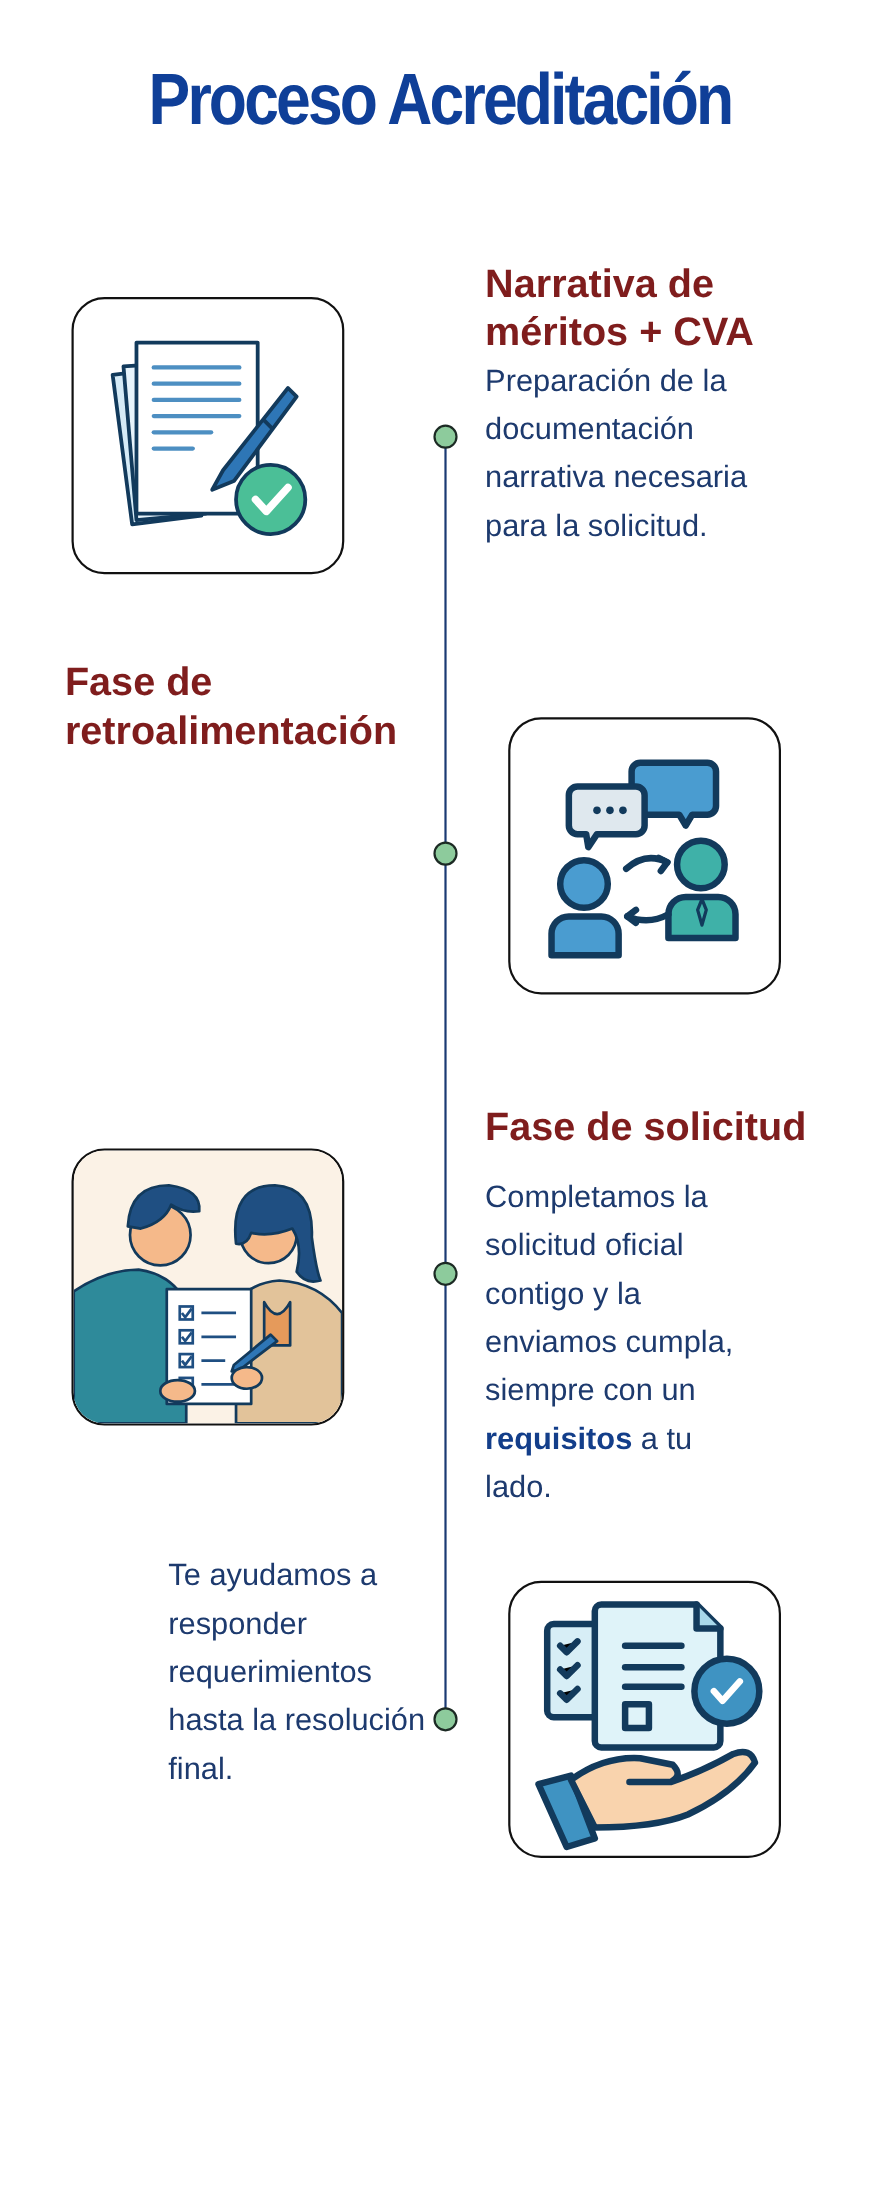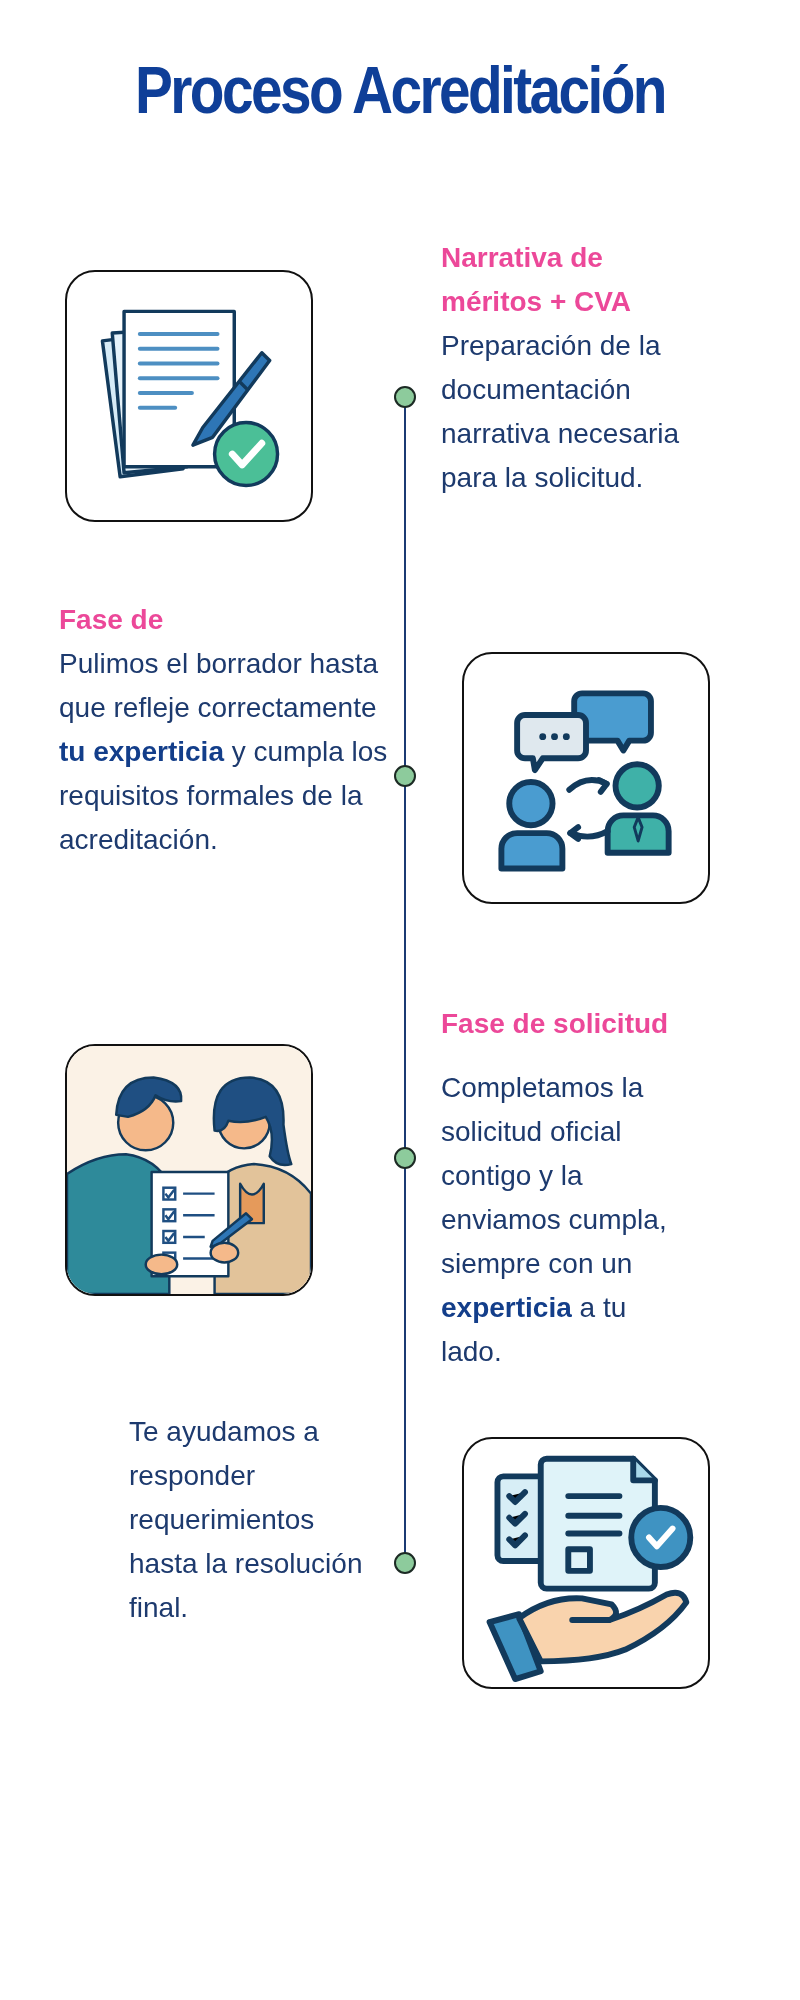--- a/index.html
+++ b/index.html
@@ -3,21 +3,21 @@
 <meta charset="utf-8">
 <style>
   html, body { margin:0; padding:0; background:#ffffff; }
   body { width:800px; height:2000px; position:relative; overflow:hidden; font-family:"Liberation Sans", sans-serif; color:#1b3a73; }
   .title { position:absolute; left:0; top:52px; width:800px; text-align:center; font-family:"Liberation Sans", sans-serif; font-weight:bold; font-size:66px; color:#0f3f98; letter-spacing:-3px; transform:scaleX(0.86); transform-origin:center; }
   .line { position:absolute; left:404px; width:2px; background:#1b3a73; }
   .dot { position:absolute; width:22px; height:22px; border-radius:50%; background:#8dcb9c; border:2px solid #1c2a24; box-sizing:border-box; left:394px; }
   .card { position:absolute; width:248px; height:252px; border:2px solid #111; border-radius:30px; box-sizing:border-box; background:#fff; overflow:hidden; }
   .card svg { width:100%; height:100%; display:block; }
   .block { position:absolute; }
-  .block h2 { margin:0; font-size:28px; font-weight:bold; line-height:44px; color:#ec4899; }
+  .block h2 { margin:0; font-size:36px; font-weight:bold; line-height:44px; color:#7f1d1d; }
   .block p { margin:0; font-size:28px; line-height:44px; color:#1d3a6e; }
   .block p b { color:#133e8a; }
 </style>
 </head>
 <body>
 
 <div class="title">Proceso Acreditación</div>
 
 <div class="line" style="top:397px; height:1166px;"></div>
 <div class="dot" style="top:386px;"></div>
@@ -52,26 +52,22 @@
   <h2>
     <span>Narrativa de</span><br>
     <span>méritos + CVA</span>
   </h2>
   <p style="margin-top:0; width:260px;">Preparación de la documentación narrativa necesaria para la solicitud.</p>
 </div>
 
 <div class="block" style="left:59px; top:598px; width:340px;">
   <h2>
     <span>Fase de</span><br>
+    <span>retroalimentación</span>
   </h2>
-  <p style="width:335px;">
-    <span>Pulimos el borrador hasta que refleje correctamente</span>
-    <b>tu experticia</b>
-    <span>y cumpla los requisitos formales de la acreditación.</span>
-  </p>
 </div>
 <div class="card" style="left:462px; top:652px;">
   <svg viewBox="0 0 248 252">
     <g stroke="#123a5c" stroke-width="6" stroke-linejoin="round" stroke-linecap="round">
       <path d="M120 40 h62 a8 8 0 0 1 8 8 v32 a8 8 0 0 1 -8 8 h-14 l-6 10 l-6 -10 h-36 a8 8 0 0 1 -8 -8 v-32 a8 8 0 0 1 8 -8 Z" fill="#4a9cd0"></path>
       <path d="M62 62 h54 a8 8 0 0 1 8 8 v28 a8 8 0 0 1 -8 8 h-36 l-8 12 l-2 -12 h-8 a8 8 0 0 1 -8 -8 v-28 a8 8 0 0 1 8 -8 Z" fill="#dfe8ee"></path>
       <circle cx="68" cy="152" r="22" fill="#4a9cd0"></circle>
       <path d="M38 218 v-20 a16 16 0 0 1 16 -16 h30 a16 16 0 0 1 16 16 v20 Z" fill="#4a9cd0"></path>
       <circle cx="176" cy="134" r="22" fill="#3fb1a8"></circle>
       <path d="M146 202 v-22 a16 16 0 0 1 16 -16 h30 a16 16 0 0 1 16 16 v22 Z" fill="#3fb1a8"></path>
@@ -119,27 +115,27 @@
       <path d="M148 198 l34 -28 l6 6 l-34 26 l-8 2 Z" fill="#2e76b6"></path>
       <ellipse cx="160" cy="210" rx="14" ry="10" fill="#f5b98a"></ellipse>
       <ellipse cx="96" cy="222" rx="16" ry="10" fill="#f5b98a"></ellipse>
     </g>
   </svg>
 </div>
 <div class="block" style="left:441px; top:986px; width:300px;margin-top:16px;">
   <h2>Fase de solicitud</h2>
   <p style="margin-top:20px; width:250px;">
     <span>Completamos la solicitud oficial contigo y la enviamos cumpla, siempre con un</span>
-    <b>experticia</b>
+    <b>requisitos</b>
     <span>a tu lado.</span>
   </p>
 </div>
 
 <div class="block" style="left:129px; top:1410px; width:260px;">
-  <p style="width:240px;">Te ayudamos a responder requerimientos hasta la resolución final.</p>
+  <p style="width:240px;margin-left:24px;">Te ayudamos a responder requerimientos hasta la resolución final.</p>
 </div>
 <div class="card" style="left:462px; top:1437px;">
   <svg viewBox="0 0 248 252">
     <g stroke="#123a5c" stroke-width="6" stroke-linejoin="round" stroke-linecap="round">
       <rect x="34" y="38" width="60" height="86" rx="6" fill="#d7eef6"></rect>
       <path d="M84 20 h88 l22 22 v104 a6 6 0 0 1 -6 6 h-104 a6 6 0 0 1 -6 -6 v-120 a6 6 0 0 1 6 -6 Z" fill="#dff3f9"></path>
       <path d="M172 20 v22 h22" fill="#a8d8ea"></path>
       <path d="M46 58 l6 6 l10 -10"></path>
       <path d="M46 80 l6 6 l10 -10"></path>
       <path d="M46 102 l6 6 l10 -10"></path>

